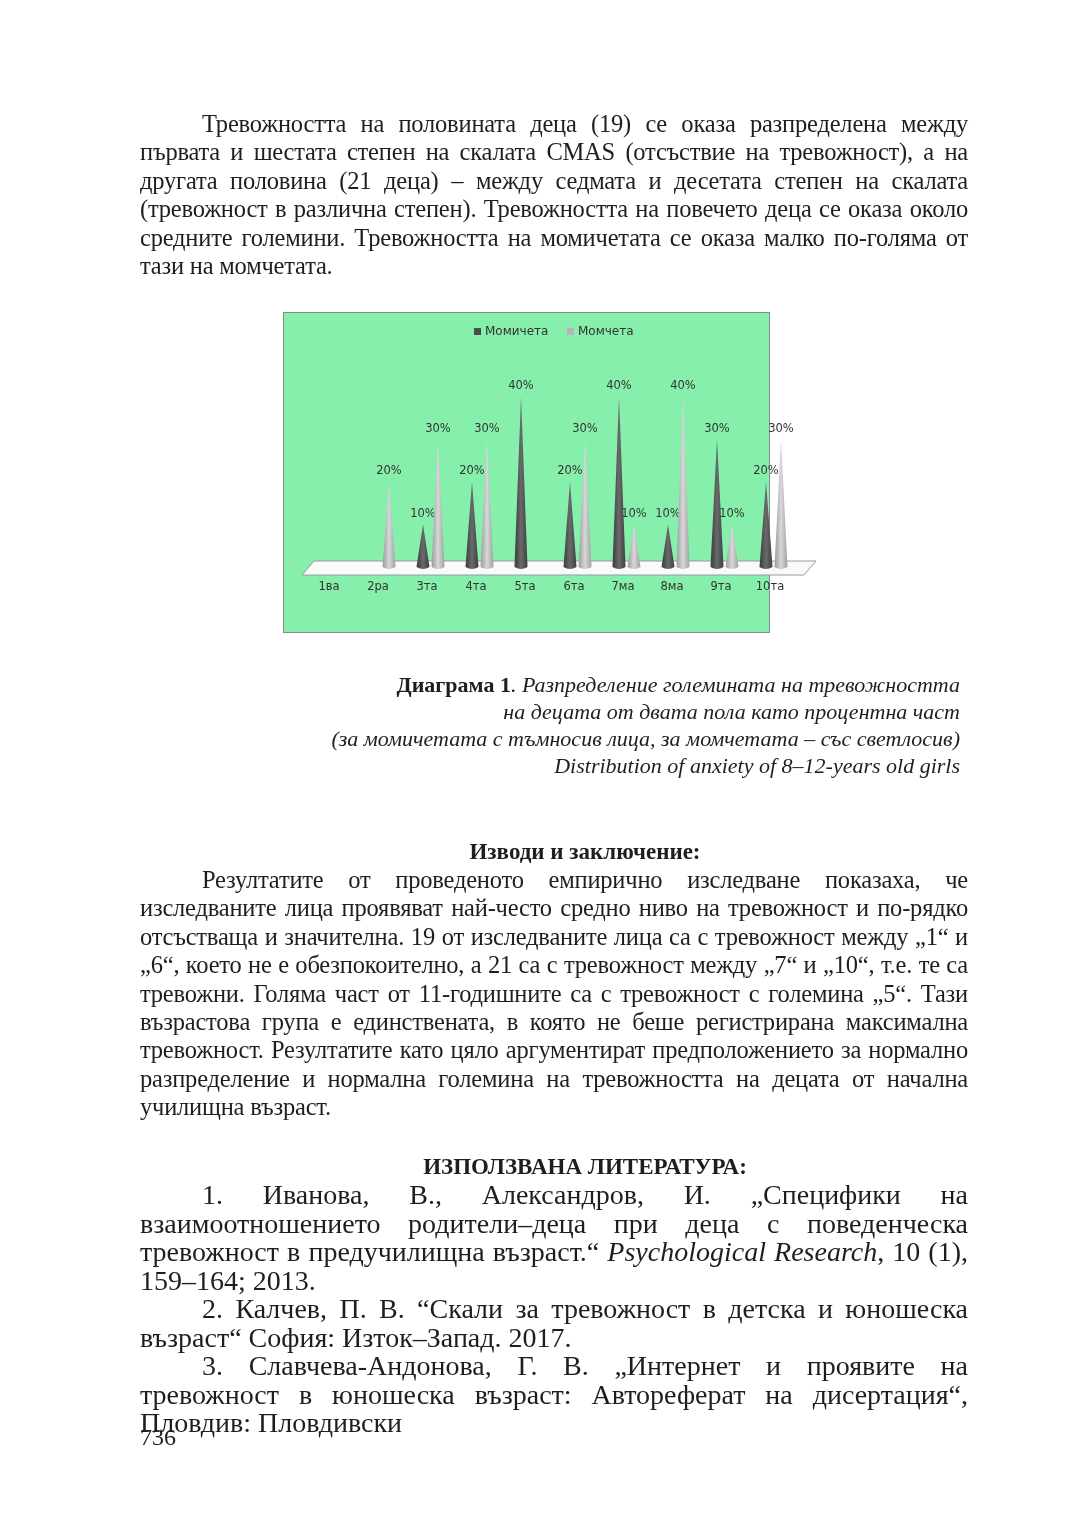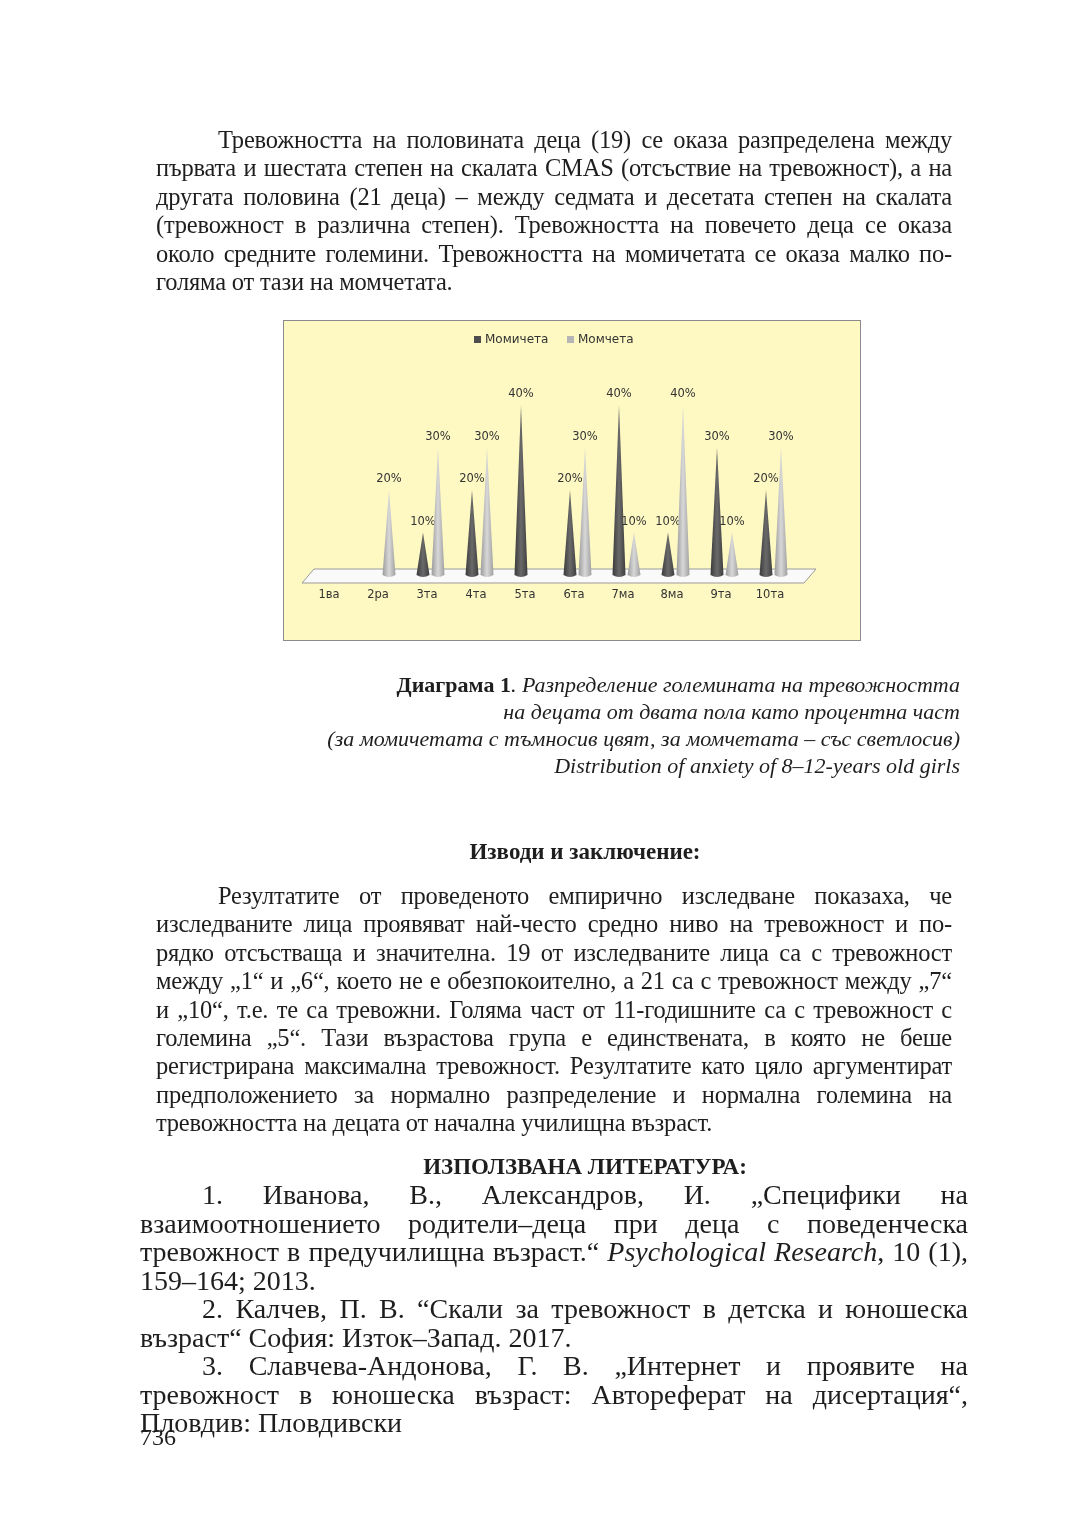--- a/index.html
+++ b/index.html
@@ -1,22 +1,22 @@
 <!DOCTYPE html>
 <html><head>
 <meta charset="utf-8">
 <style>
   html, body { margin: 0; padding: 0; background: #ffffff; }
   body { width: 1080px; height: 1534px; position: relative; overflow: hidden;
          font-family: "Liberation Serif", "DejaVu Serif", serif; color: #1e1e1e; }
   .page { position: absolute; left: 140px; top: 110px; width: 828px; }
-  .para { font-size: 24.5px; line-height: 28.4px; text-align: justify; margin: 16px;
+  .para { font-size: 24.5px; line-height: 28.4px; text-align: justify; margin: 0;
           text-indent: 62px; letter-spacing: -0.2px; }
-  .chart-box { position: absolute; left: 283px; top: 312px; width: 578px; height: 321px;
-               border: 1.5px solid #8a8a8a; box-sizing: border-box; background: #fef9c3; margin-top: 8px; }
+  .chart-box { position: absolute; left: 283px; top: 312px; width: 487px; height: 321px;
+               border: 1.5px solid #8a8a8a; box-sizing: border-box; background: #86efac; }
   .chart-box svg { position: absolute; left: 0; top: 0; }
   .caption { position: absolute; left: 160px; width: 800px; top: 671px; text-align: right;
              font-size: 22px; line-height: 27px; }
   .caption .bold { font-weight: bold; font-style: normal; }
   .caption .it { font-style: italic; }
   .section { position: absolute; left: 140px; width: 828px; }
   .heading { font-weight: bold; font-size: 23px; margin: 0 0 0 62px; line-height: 28px; text-align: center; }
   .ref { font-size: 28px; line-height: 28.5px; text-align: justify; margin: 0; text-indent: 62px; }
   .ref i { font-style: italic; }
   .page-num { position: absolute; left: 140px; top: 1424px; font-size: 24px; }
@@ -88,21 +88,21 @@
       <path d="M475.5,254 L482,169 L488.5,254 Q482,258 475.5,254 Z" fill="url(#grad0)"></path>
       <text x="482" y="161" font-size="11.5" fill="#333" text-anchor="middle" font-family="DejaVu Sans, sans-serif">20%</text>
       <path d="M490.5,254 L497,126.5 L503.5,254 Q497,258 490.5,254 Z" fill="url(#grad1)"></path>
       <text x="497" y="118.5" font-size="11.5" fill="#333" text-anchor="middle" font-family="DejaVu Sans, sans-serif">30%</text>
     </svg>
 </div>
 
 <div class="caption">
   <div><span class="bold">Диаграма 1</span><span class="it">. Разпределение големината на тревожността</span></div>
   <div class="it">на децата от двата пола като процентна част</div>
-  <div class="it">(за момичетата с тъмносив цвят, за момчетата – със светлосив)</div>
+  <div class="it">(за момичетата с тъмносив лица, за момчетата – със светлосив)</div>
   <div class="it">Distribution of anxiety of 8–12-years old girls</div>
 </div>
 
 <div class="section" style="top:838px;">
   <p class="heading">Изводи и заключение:</p>
   <p class="para">Резултатите от проведеното емпирично изследване показаха, че изследваните лица проявяват най-често средно ниво на тревожност и по-рядко отсъстваща и значителна. 19 от изследваните лица са с тревожност между „1“ и „6“, което не е обезпокоително, а 21 са с тревожност между „7“ и „10“, т.е. те са тревожни. Голяма част от 11-годишните са с тревожност с големина „5“. Тази възрастова група е единствената, в която не беше регистрирана максимална тревожност. Резултатите като цяло аргументират предположението за нормално разпределение и нормална големина на тревожността на децата от начална училищна възраст.</p>
 </div>
 
 <div class="section" style="top:1153px;">
   <p class="heading">ИЗПОЛЗВАНА ЛИТЕРАТУРА:</p>

